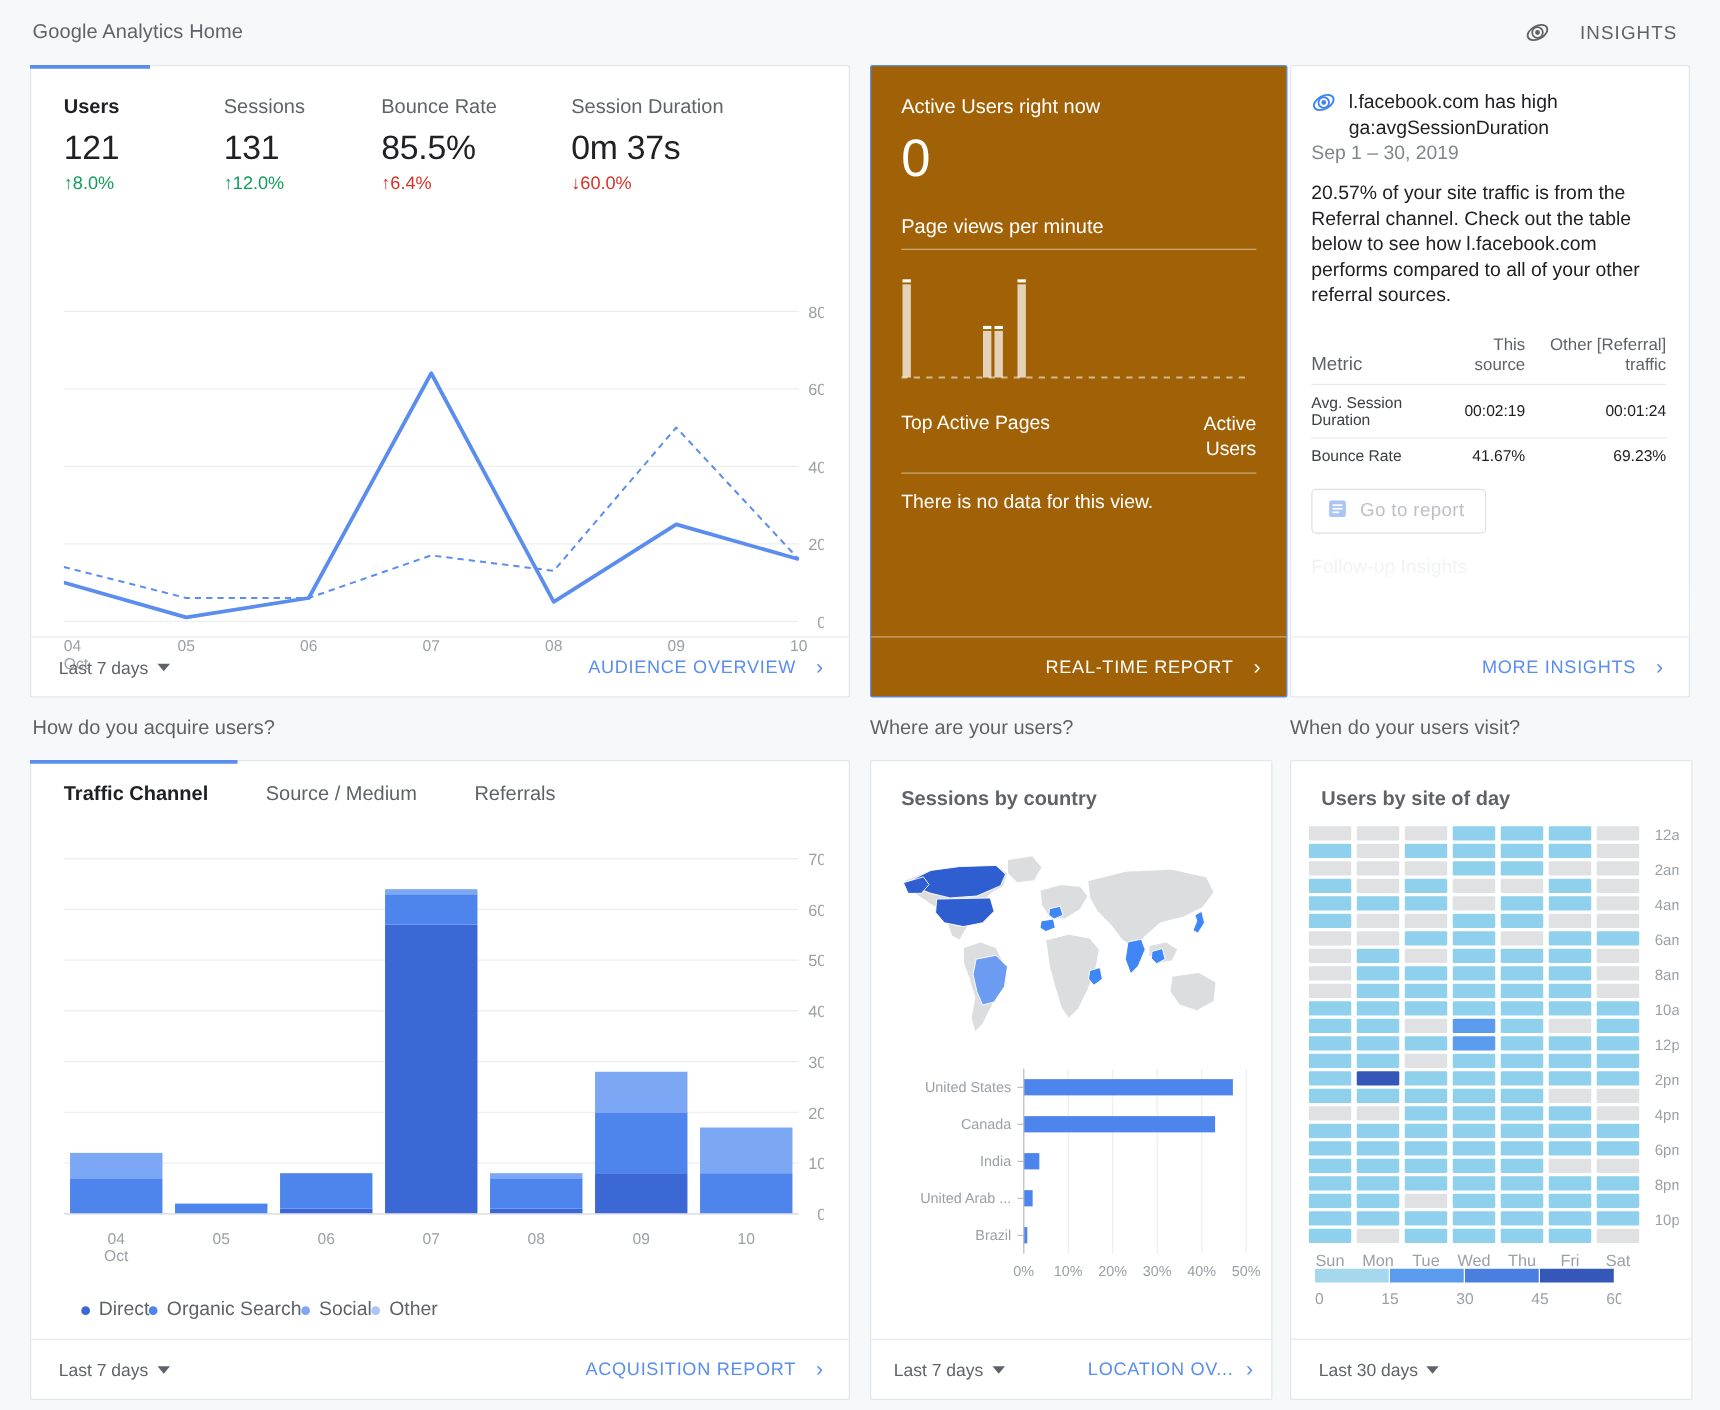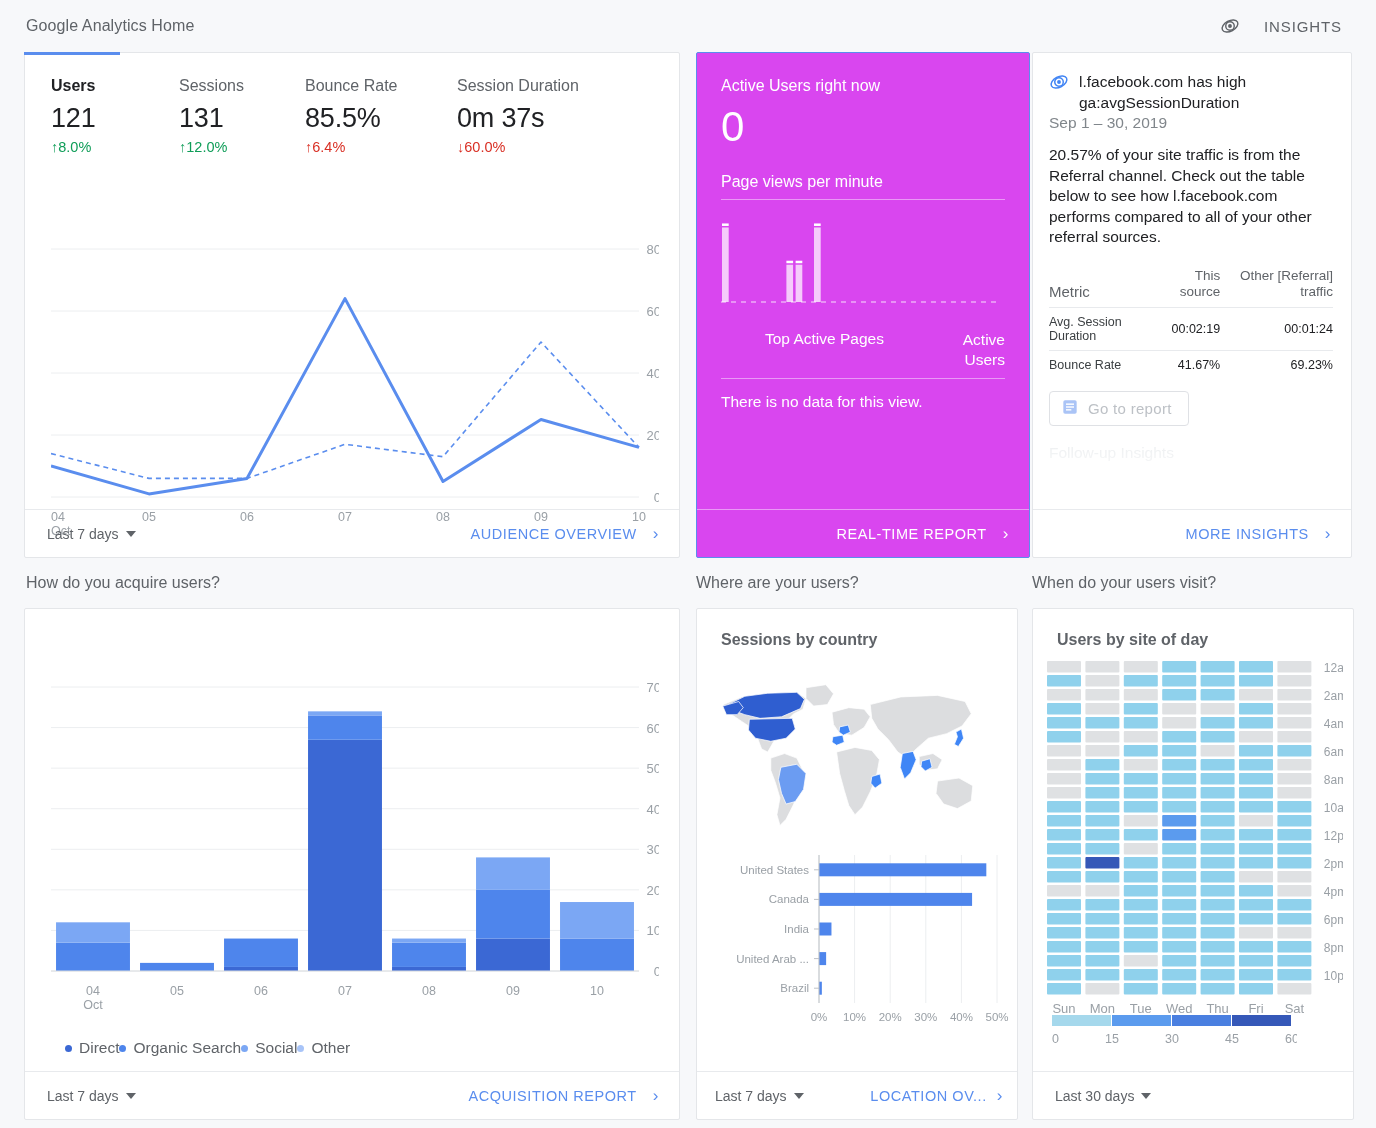--- a/index.html
+++ b/index.html
@@ -60,30 +60,30 @@
   .metric-value { font-size: 27px; color: #202124; font-weight: 400; letter-spacing: -.2px; line-height: 34px; }
   .metric-delta { font-size: 14.5px; margin-top: 4px; }
   .up { color: #0f9d58; } .down { color: #d93025; }
 
   
   #users-line-chart { position: absolute; left: 26px; top: 172px; width: 608px; height: 320px; }
 
   
   #realtime-card {
     position: absolute; left: 672px; top: 0; width: 334px; height: 506px;
-    background: #d946ef; border-color: #5a8dee; color: #fff;
+    background: #a16207; border-color: #5a8dee; color: #fff;
   }
   .rt-title { font-size: 16px; padding: 24px 24px 0 24px; color: #fff; }
   .rt-number { font-size: 42px; font-weight: 300; padding: 6px 24px 0 24px; line-height: 52px; }
   .rt-sub { font-size: 16px; padding: 20px 24px 8px 24px; color: #fff; }
   .rt-rule { margin: 0 24px; height: 1px; background: rgba(255,255,255,.45); }
   #pageviews-sparkline { margin: 14px 24px 0 24px; width: 276px; height: 96px; display:block; }
   .rt-tablehead {
     display: flex; justify-content: space-between; align-items: flex-start;
-    padding: 20px 24px 8px 24px; font-size: 15.5px; margin-left: 44px;
+    padding: 20px 24px 8px 24px; font-size: 15.5px;
   }
   .rt-tablehead .right { text-align: right; width: 64px; line-height: 20px; }
   .rt-nodata { padding: 14px 24px 0 24px; font-size: 15.5px; }
   #realtime-card .card-footer { border-top: 1px solid rgba(255,255,255,.45); justify-content: flex-end; }
   #realtime-card .footer-link, #realtime-card .chev { color: #fff; }
 
   
   #insights-card { position: absolute; left: 1008px; top: 0; width: 320px; height: 506px; overflow: hidden; }
   .ins-body { padding: 18px 18px 0 16px; position: relative; height: 456px; overflow: hidden; }
   .ins-head { display: flex; gap: 10px; align-items: flex-start; }
@@ -295,20 +295,26 @@
         </div>
       </div>
     </div>
   </div>
 
   <div class="sect-title" style="left:26px; top:574px">How do you acquire users?</div>
   <div class="sect-title" style="left:696px; top:574px">Where are your users?</div>
   <div class="sect-title" style="left:1032px; top:574px">When do your users visit?</div>
 
   <div class="card" id="acquisition-card">
+    <div class="tabs" id="acq-tabs">
+      <div class="tab-underline"></div>
+    <div class="tab active">Traffic Channel</div>
+        <div class="tab">Source / Medium</div>
+        <div class="tab">Referrals</div>
+      </div>
     <svg id="traffic-bar-chart" viewBox="0 0 608 350">
         <line x1="0" y1="300" x2="588" y2="300" stroke="#eceef0" stroke-width="1"></line>
         <text x="610" y="305" fill="#9aa0a6" font-size="13" text-anchor="end" font-family="&quot;Liberation Sans&quot;, sans-serif">0</text>
         <line x1="0" y1="259.42857142857144" x2="588" y2="259.42857142857144" stroke="#eceef0" stroke-width="1"></line>
         <text x="610" y="264.42857142857144" fill="#9aa0a6" font-size="13" text-anchor="end" font-family="&quot;Liberation Sans&quot;, sans-serif">10</text>
         <line x1="0" y1="218.85714285714286" x2="588" y2="218.85714285714286" stroke="#eceef0" stroke-width="1"></line>
         <text x="610" y="223.85714285714286" fill="#9aa0a6" font-size="13" text-anchor="end" font-family="&quot;Liberation Sans&quot;, sans-serif">20</text>
         <line x1="0" y1="178.28571428571428" x2="588" y2="178.28571428571428" stroke="#eceef0" stroke-width="1"></line>
         <text x="610" y="183.28571428571428" fill="#9aa0a6" font-size="13" text-anchor="end" font-family="&quot;Liberation Sans&quot;, sans-serif">30</text>
         <line x1="0" y1="137.71428571428572" x2="588" y2="137.71428571428572" stroke="#eceef0" stroke-width="1"></line>

